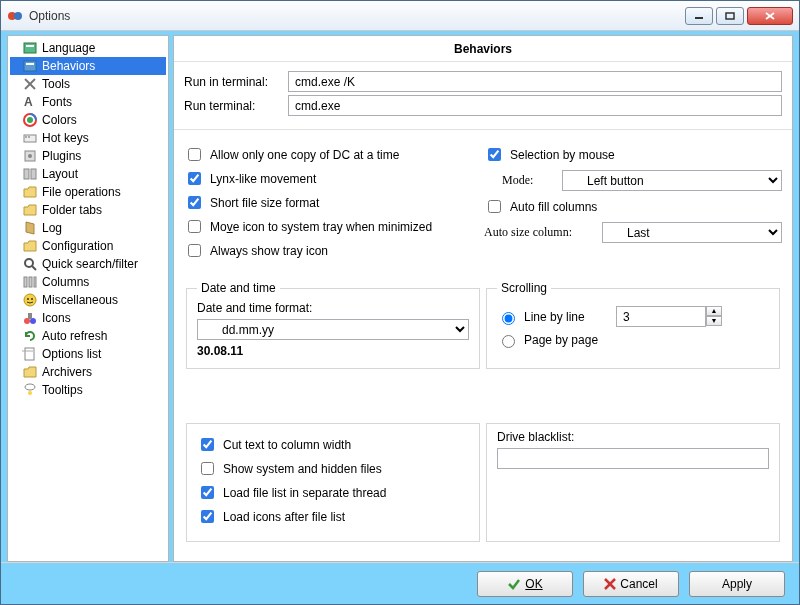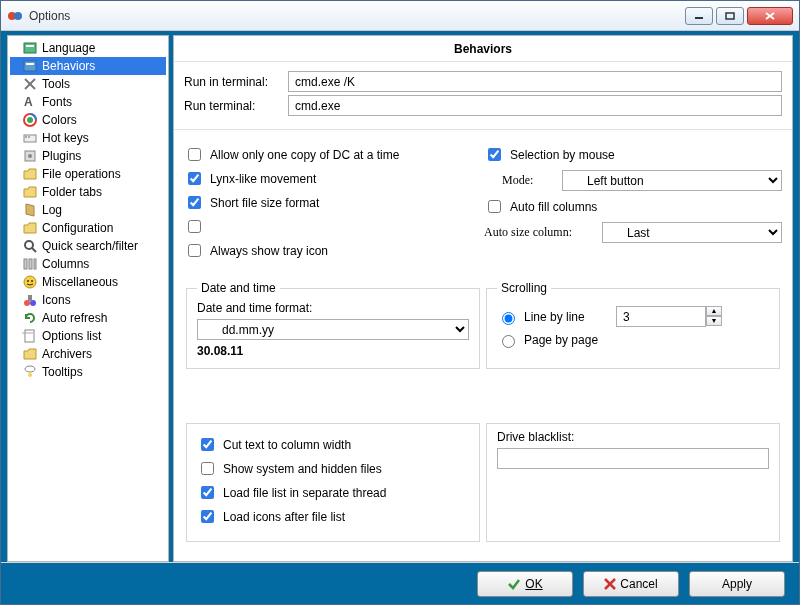--- a/index.html
+++ b/index.html
@@ -1,17 +1,17 @@
 <!DOCTYPE html>
 <html><head>
 <meta charset="utf-8">
 <style>
   * { box-sizing: border-box; font-family: "Segoe UI", Tahoma, sans-serif; font-size: 12px; }
   body { margin: 0; background: #d8d8d8; }
-  .window { width: 800px; height: 605px; background: #0369a1; border: 1px solid #4a6a8a; box-shadow: 0 2px 8px rgba(0,0,0,.3); display: flex; flex-direction: column; }
+  .window { width: 800px; height: 605px; background: #7dd3fc; border: 1px solid #4a6a8a; box-shadow: 0 2px 8px rgba(0,0,0,.3); display: flex; flex-direction: column; }
   .titlebar { height: 30px; background: linear-gradient(#fdfdfe,#e6eef7); display: flex; align-items: center; padding: 0 6px; border-bottom: 1px solid #c9c9c9; }
   .titlebar .app-icon { width:16px; height:16px; margin-right:6px; display:inline-flex; }
   .titlebar .title { flex:1; color:#333; }
   .win-btns { display:flex; gap:3px; }
   .win-btn { width:28px; height:18px; border:1px solid #7a8a9a; border-radius:3px; background:linear-gradient(#f7fbff,#d7e6f5); display:flex; align-items:center; justify-content:center; font-size:10px; color:#333; }
   .win-btn.close { background:linear-gradient(#f7a0a0,#d94b3c); border-color:#a03028; color:#fff; width:46px;}
   .body { flex:1; display:flex; padding:4px 6px 0 6px; gap:4px; overflow:hidden;}
   .sidebar { width:162px; border:1px solid #b5b5b5; background:#fff; padding:3px 2px; overflow:hidden;}
   .tree-item { display:flex; align-items:center; height:18px; padding-left:12px; cursor:default; gap:4px; white-space:nowrap; }
   .tree-item.selected { background:#2f7ae5; color:#fff; }
@@ -139,20 +139,29 @@
             <svg width="16" height="16">
               <rect x="3" y="3" width="10" height="10" fill="#ddd" stroke="#888"></rect>
               <circle cx="8" cy="8" r="2" fill="#888"></circle>
             </svg>
           </span>
           <span>Plugins</span>
         </div>
         <div class="tree-item">
           <span class="ticon">
             <svg width="16" height="16">
+              <rect x="2" y="3" width="5" height="10" fill="#ccc" stroke="#888"></rect>
+              <rect x="9" y="3" width="5" height="10" fill="#ccc" stroke="#888"></rect>
+            </svg>
+          </span>
+          <span>Layout</span>
+        </div>
+        <div class="tree-item">
+          <span class="ticon">
+            <svg width="16" height="16">
               <path d="M2 5 L6 5 L7 3 L14 3 L14 13 L2 13 Z" fill="#f3d67a" stroke="#b89a3a"></path>
             </svg>
           </span>
           <span>File operations</span>
         </div>
         <div class="tree-item">
           <span class="ticon">
             <svg width="16" height="16">
               <path d="M2 5 L6 5 L7 3 L14 3 L14 13 L2 13 Z" fill="#f3d67a" stroke="#b89a3a"></path>
             </svg>
@@ -276,20 +285,21 @@
             <div class="chk">
                 <input type="checkbox" checked="" style="">
                 <span>Lynx-like movement</span>
               </div>
             <div class="chk">
                 <input type="checkbox" checked="" style="">
                 <span>Short file size format</span>
               </div>
             <div class="chk">
                 <input type="checkbox" style="">
+                <span>Mo<span class="under">v</span>e icon to system tray when minimized</span>
               </div>
             <div class="chk">
                 <input type="checkbox" style="">
                 <span>Always show tray icon</span>
               </div>
           </div>
           <div class="col">
             <div class="chk">
                 <input type="checkbox" checked="" style="">
                 <span>Selection by mouse</span>

